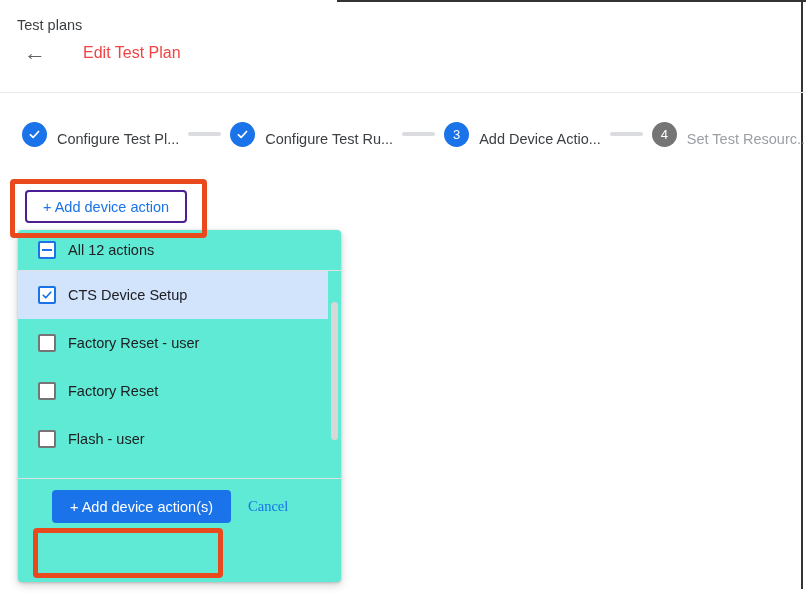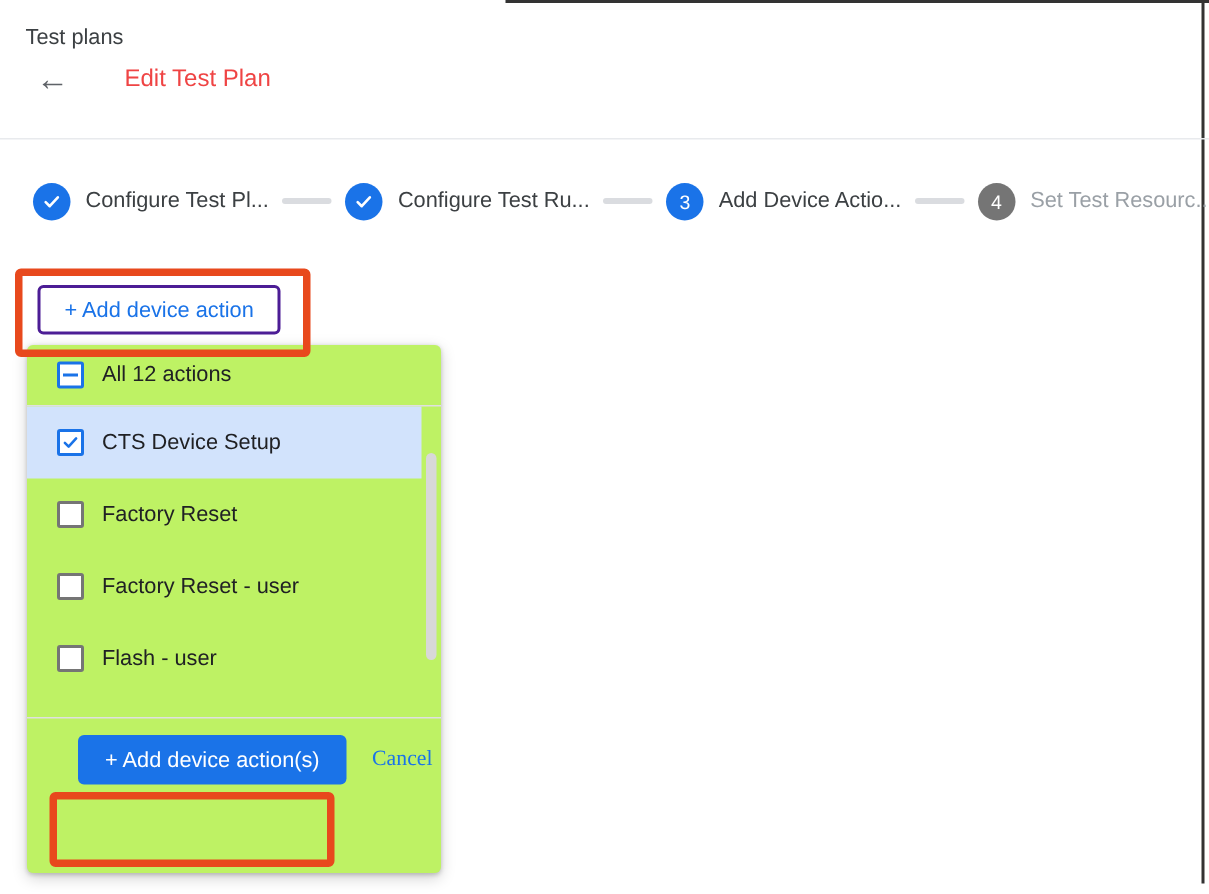--- a/index.html
+++ b/index.html
@@ -12,40 +12,40 @@
   .edge-top   { left:337px; top:0; width:469px; height:2px; background:#333333; }
 
   
   .breadcrumb { left:17px; top:17px; font-size:14.5px; color:#3c4043; }
   .back-arrow { left:24px; top:41px; font-size:22px; color:#5f6368; cursor:pointer; line-height:24px; }
   .page-title { left:83px; top:44px; font-size:16px; color:#ef4444; }
   .header-divider { left:0; top:92px; width:806px; height:1px; background:#e8eaed; }
 
   
   .stepper { left:22px; top:121px; display:flex; align-items:center; height:26px; }
-  .step { display:flex; align-items:center; cursor:pointer; }
+  .step { display:flex; align-items:flex-end; cursor:pointer; }
   .step-circle { width:25px; height:25px; border-radius:50%; background:#1a73e8; color:#fff;
     display:flex; align-items:center; justify-content:center; font-size:13px; flex:0 0 auto; }
   .step.pending .step-circle { background:#757575; }
   .step-label { margin-left:10px; font-size:14.5px; color:#3c4043; white-space:nowrap; }
   .step.pending .step-label { color:#9aa0a6; }
   .connector { width:33px; height:4px; background:#dadce0; border-radius:2px; margin:0 9px; flex:0 0 auto; }
 
   
   .add-btn { left:25px; top:190px; height:33px; padding:0 16px; background:#fff;
     border:2px solid #4c1d95; border-radius:4px; color:#1a73e8; font-size:14.5px;
     font-family:"Liberation Sans", sans-serif; cursor:pointer; display:flex; align-items:center; }
 
   
   .annot { border:5px solid #e8491d; border-radius:4px; z-index:30; pointer-events:none; }
   .annot1 { left:10px; top:179px; width:197px; height:59px; }
   .annot2 { left:33px; top:528px; width:190px; height:50px; }
 
   
-  .panel { left:18px; top:230px; width:276px; height:352px; background:#bef264; border-radius:4px;
+  .panel { left:18px; top:230px; width:323px; height:352px; background:#5eead4; border-radius:4px;
     box-shadow:0 1px 3px rgba(0,0,0,.18), 0 3px 10px rgba(0,0,0,.18); z-index:10; }
   .row { display:flex; align-items:center; padding-left:20px; cursor:pointer; }
   .row-all { height:40px; }
   .panel-divider { height:1px; background:#e0e0e0; }
   .option-row { height:48px; margin-right:13px; }
   .option-row.highlighted { background:#d2e3fc; }
   .row-label { margin-left:12px; font-size:14.5px; color:#202124; white-space:nowrap; }
 
   
   .cb { width:18px; height:18px; border:2px solid #757575; border-radius:2px; background:#fff;
@@ -121,26 +121,26 @@
     <span class="cb blue">
       <svg width="12" height="12" viewBox="0 0 24 24">
           <path d="M4.5 12.5l5 5 10-11" stroke="#1a73e8" stroke-width="3.4" fill="none" stroke-linecap="round" stroke-linejoin="round"></path>
         </svg>
     </span>
     <span class="row-label">CTS Device Setup</span>
   </div>
 
   <div class="row option-row">
     <span class="cb"></span>
-    <span class="row-label">Factory Reset</span>
+    <span class="row-label">Factory Reset - user</span>
   </div>
 
   <div class="row option-row">
     <span class="cb"></span>
-    <span class="row-label">Factory Reset - user</span>
+    <span class="row-label">Factory Reset</span>
   </div>
 
 
   <div class="row option-row">
     <span class="cb"></span>
     <span class="row-label">Flash - user</span>
   </div>
 
   <div class="spacer"></div>
   <div class="panel-divider"></div>

